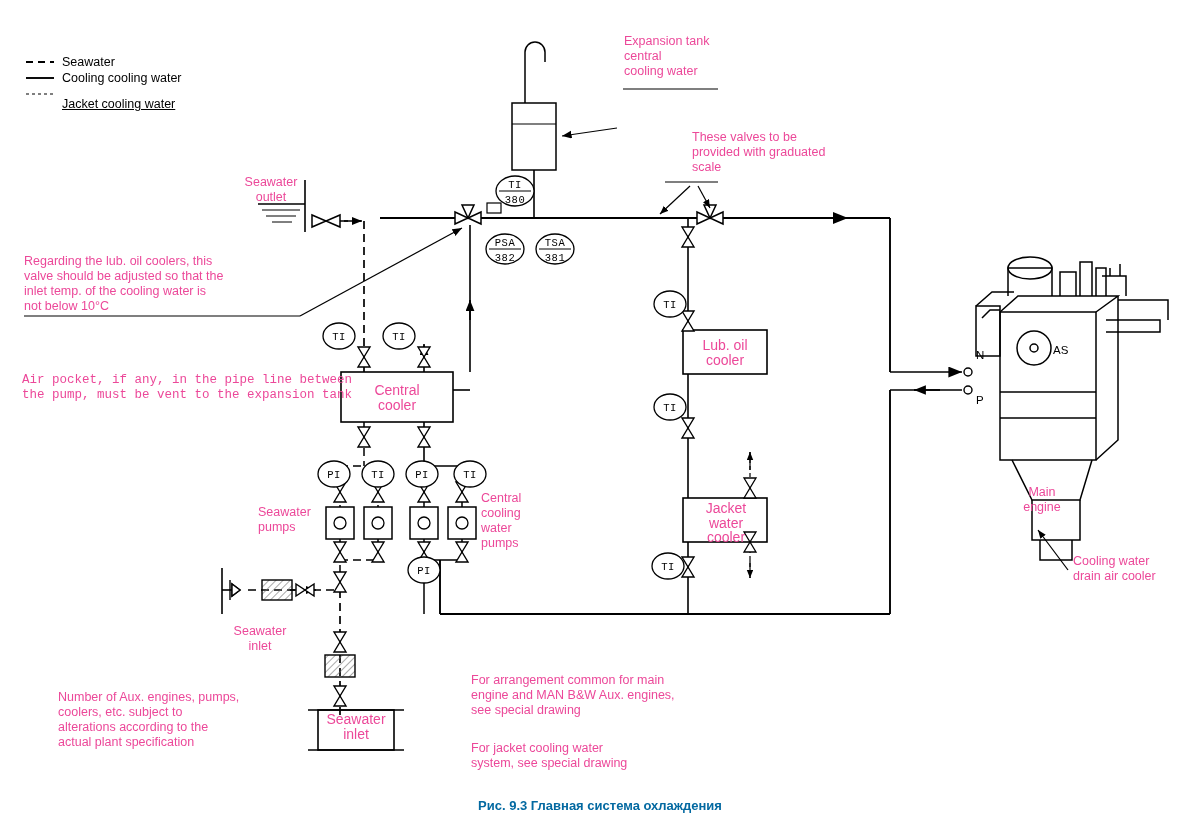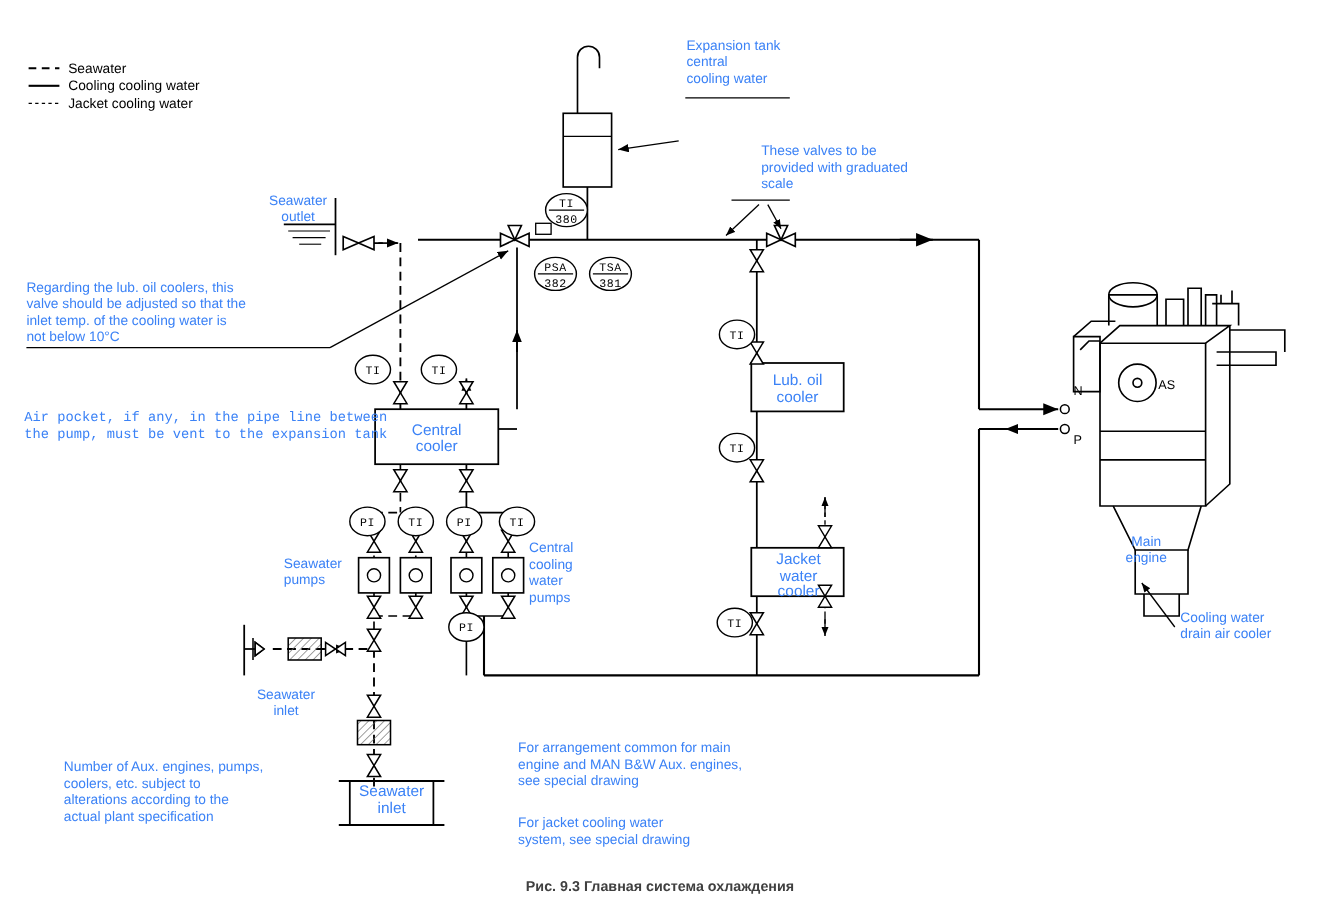--- a/index.html
+++ b/index.html
@@ -20,35 +20,35 @@
   }
   #diagram-svg {
     position: absolute;
     left: 0;
     top: 0;
   }
   .lbl {
     position: absolute;
     font-size: 12.5px;
     line-height: 15px;
-    color: #3b82f6;
+    color: #ec4899;
     white-space: pre;
   }
   .lbl-c {
     text-align: center;
   }
   .caption {
     position: absolute;
     left: 0;
     top: 798px;
     width: 1200px;
     text-align: center;
     font-size: 13px;
     font-weight: bold;
-    color: #404040;
+    color: #0369a1;
   }
   .legend-text {
     position: absolute;
     font-size: 12.5px;
     white-space: pre;
   }
   .tag-text {
     font-family: "Liberation Mono", monospace;
     font-size: 10.5px;
     letter-spacing: 0.5px;
@@ -431,21 +431,21 @@
 
     <g fill="#000" stroke="none" font-size="11.5" font-family="Liberation Sans, sans-serif">
       <text x="976" y="359">N</text>
       <text x="1053" y="354">AS</text>
       <text x="976" y="404">P</text>
     </g>
   </svg>
 
   <div class="legend-text" style="left:62px; top:55px;">Seawater</div>
   <div class="legend-text" style="left:62px; top:71px;">Cooling cooling water</div>
-  <div class="legend-text" style="left:62px; top:87px;">Jacket cooling water</div>
+  <div class="legend-text" style="left:62px; top:97px;text-decoration:underline;">Jacket cooling water</div>
 
   <div class="lbl" style="left:624px; top:34px;">Expansion tank
 central
 cooling water</div>
 
   <div class="lbl" style="left:665px; top:130px;margin-left:27px;">These valves to be
 provided with graduated
 scale</div>
 
   <div class="lbl lbl-c" style="left:236px; top:175px; width:70px;">Seawater

